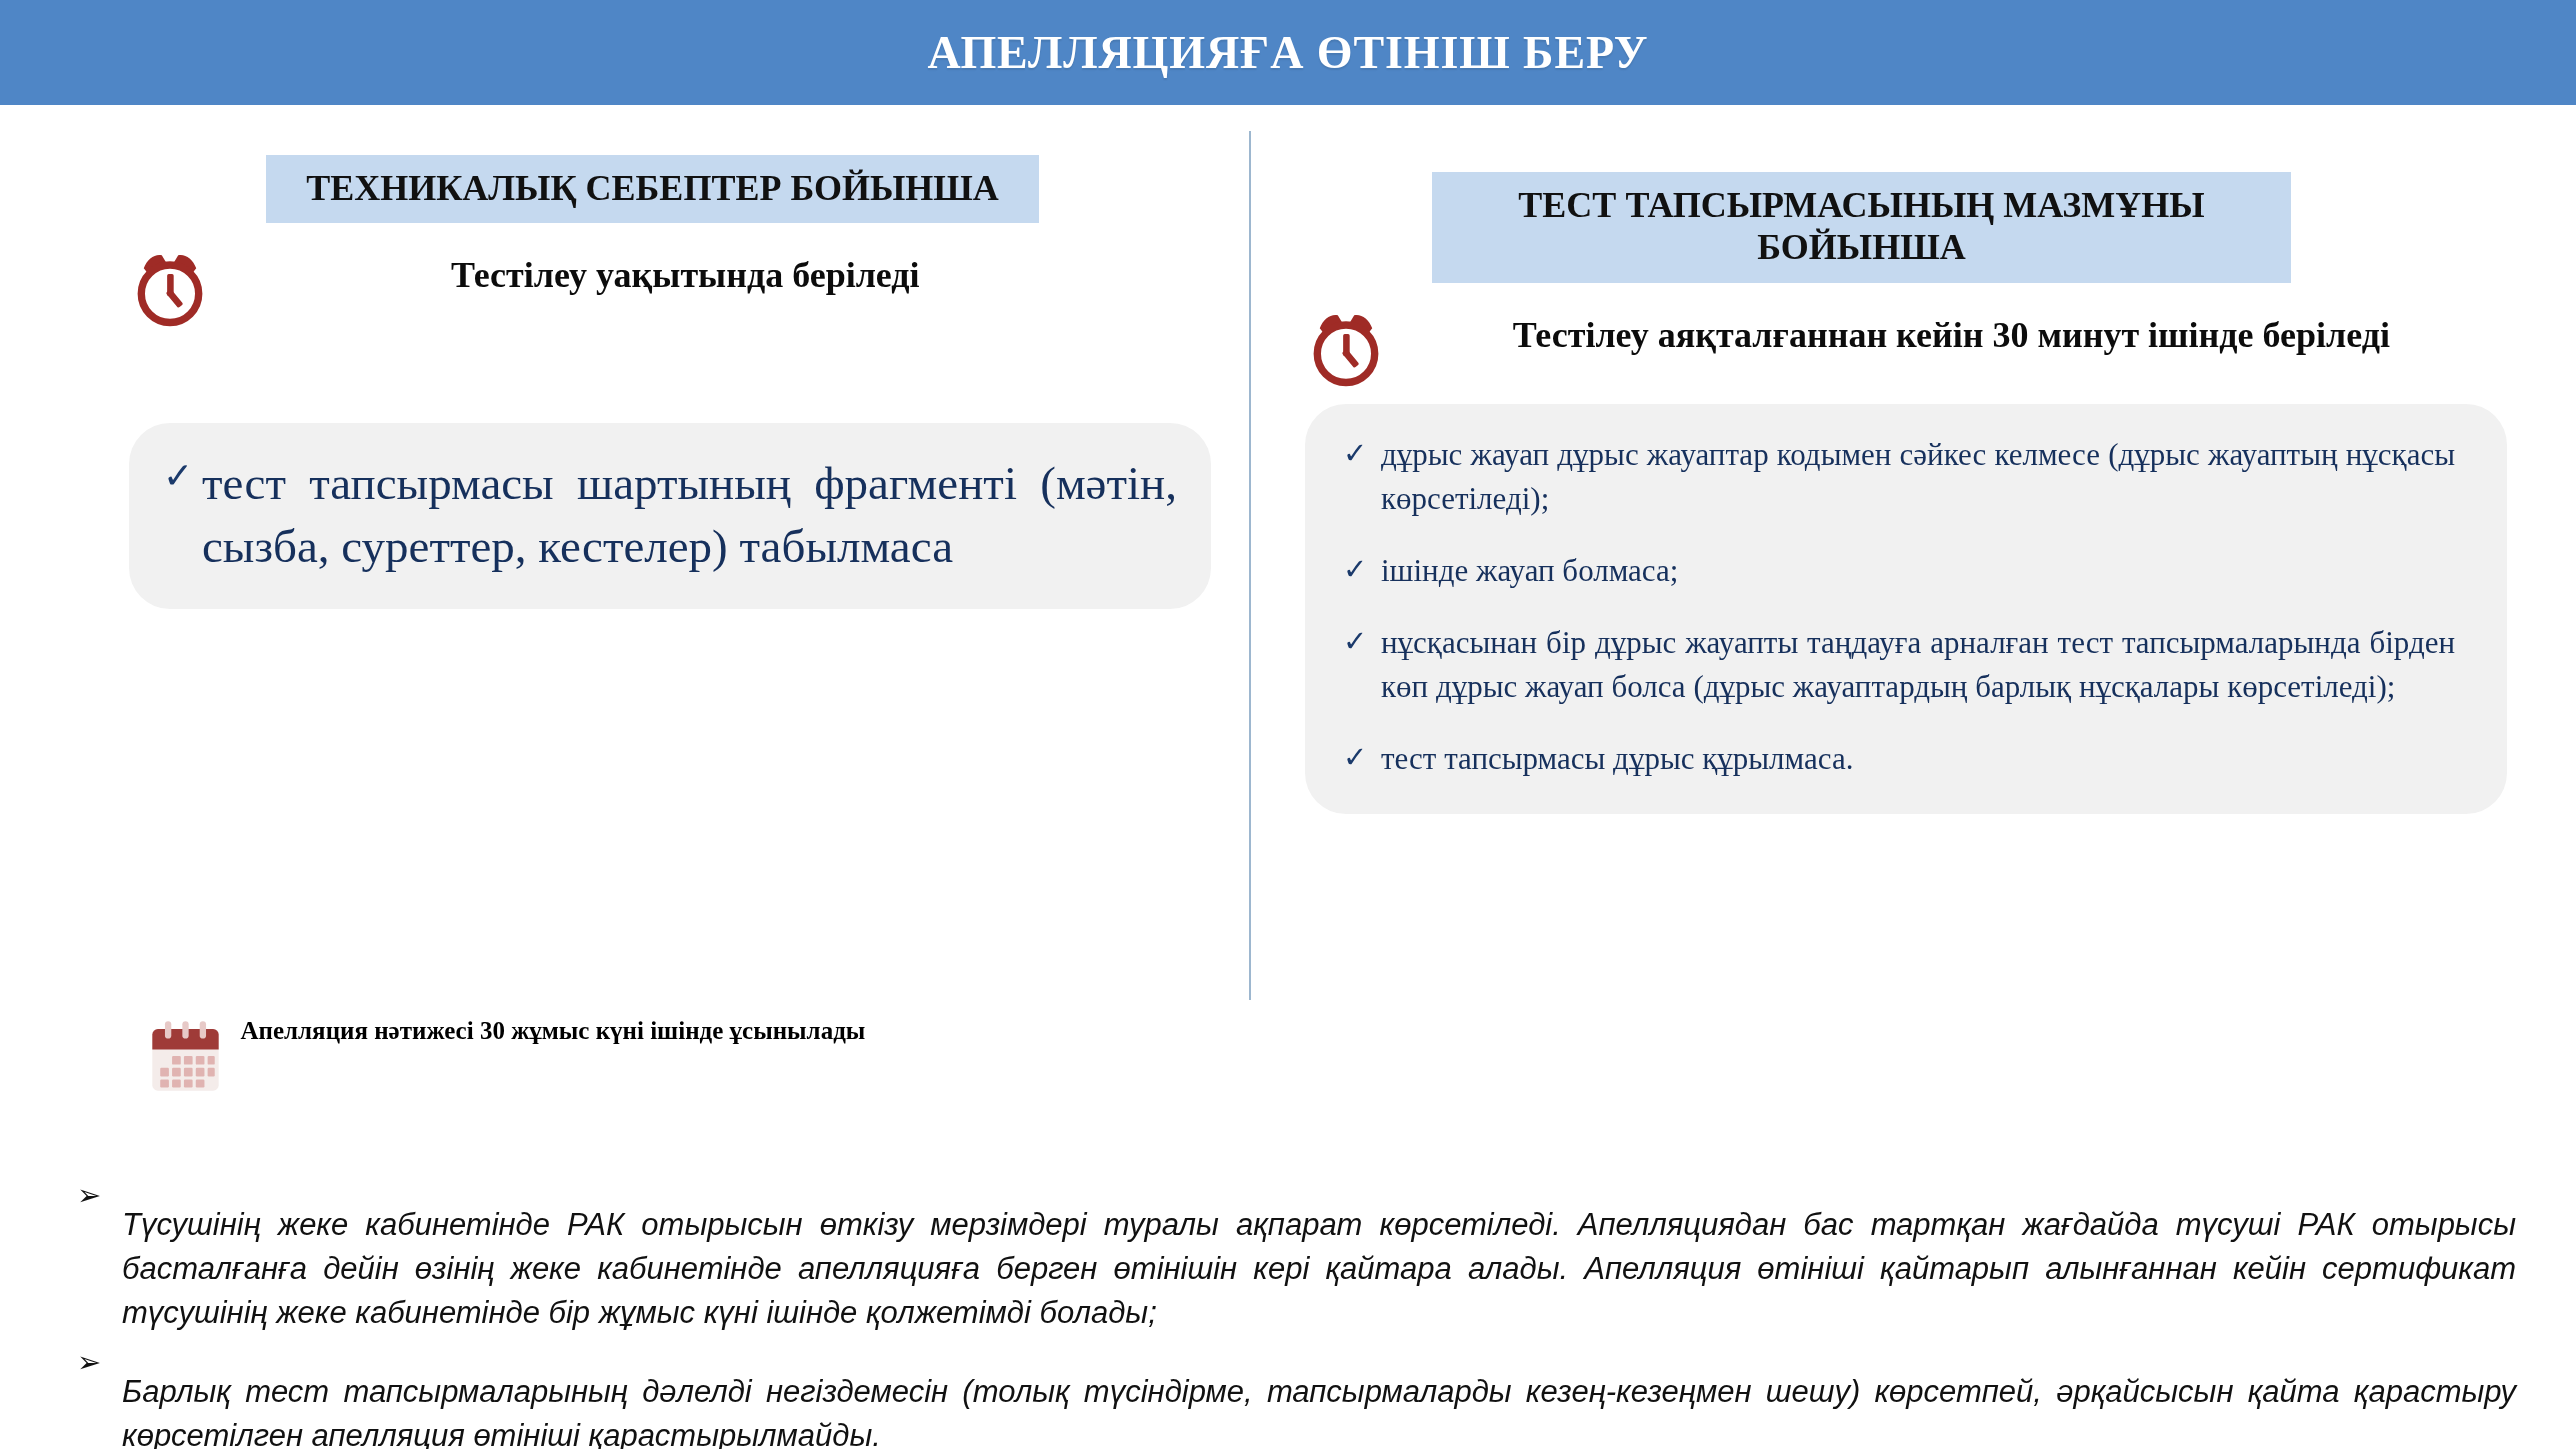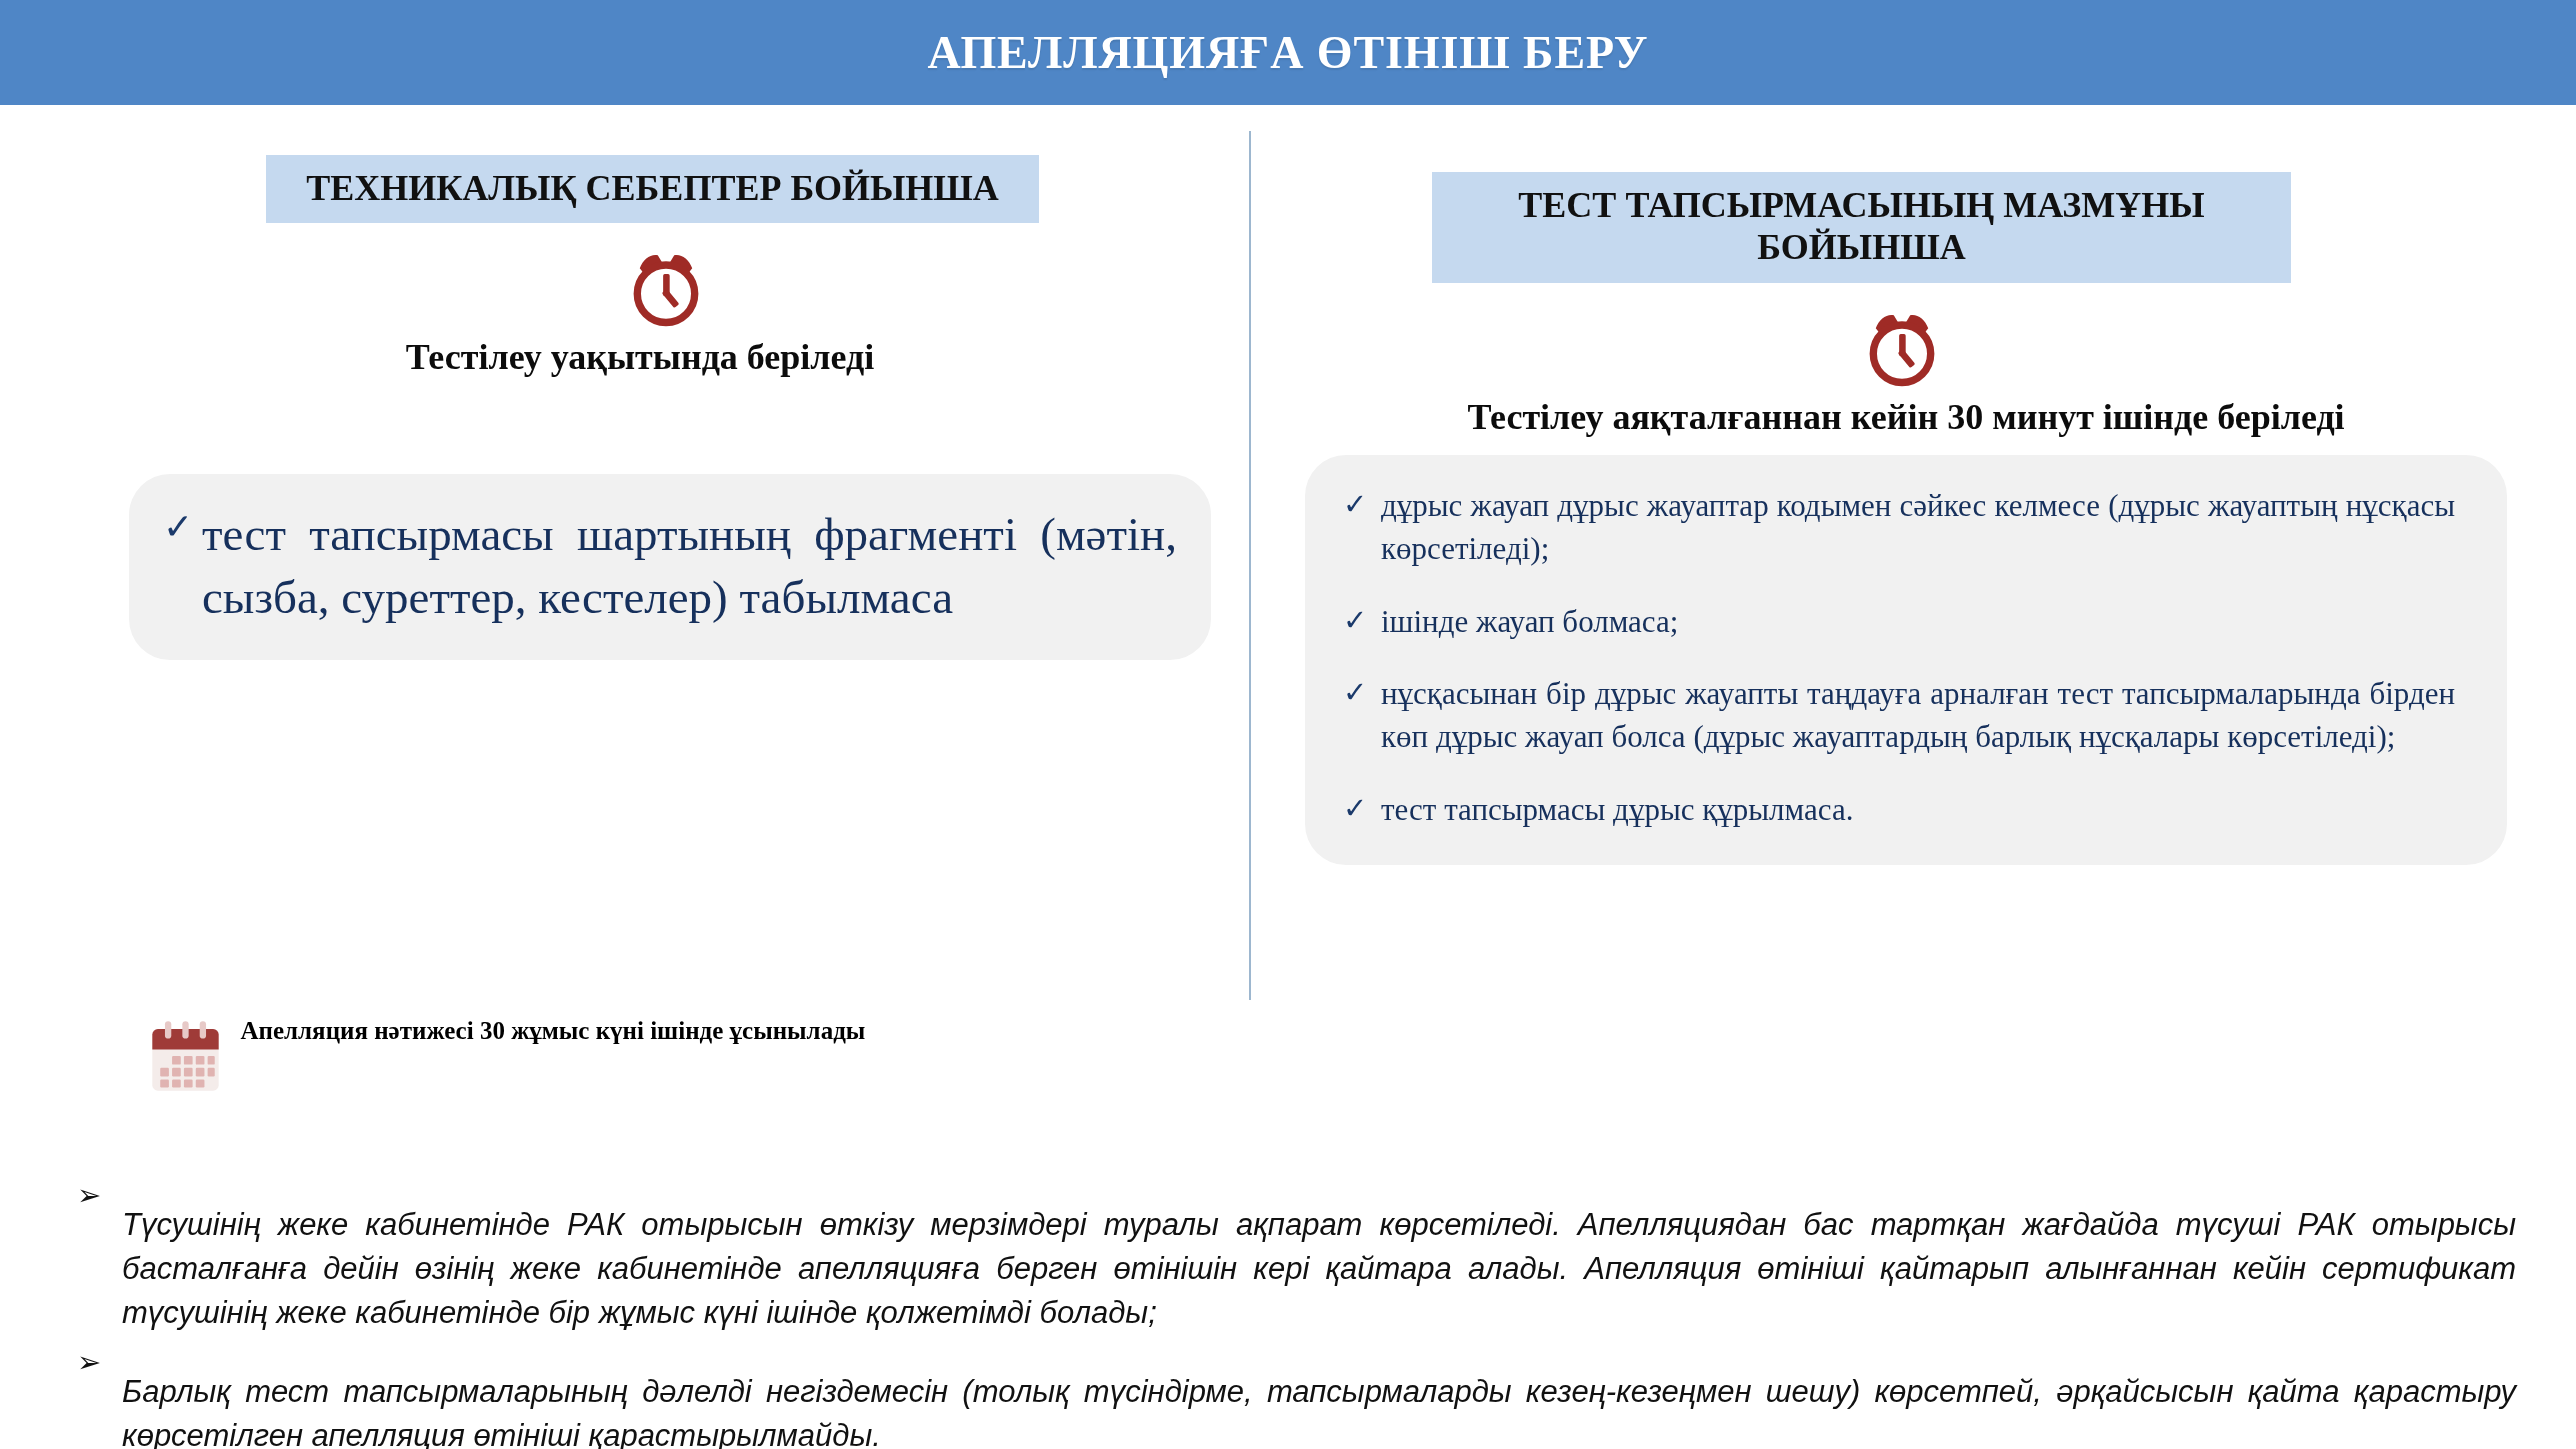--- a/index.html
+++ b/index.html
@@ -66,23 +66,22 @@
     text-align: center;
     padding: 12px 15.5px 13.7px 15.5px;
     box-sizing: border-box;
   }
   .head-left  { width: 773px;  margin-left: 137px; }
   .head-right { width: 859px; margin-left: 127px; }
 
   
   .clock-row {
     display: flex;
-    align-items: center;
+    align-items: flex-start;
     margin-top: 24px;
-    flex-direction: column;
   }
   .clock-icon {
     flex: 0 0 auto;
     width: 82px;
     height: 82px;
     margin-right: 8.6px;
   }
   .clock-caption {
     flex: 1 1 auto;
     font-family: "Liberation Serif", "DejaVu Serif", serif;

